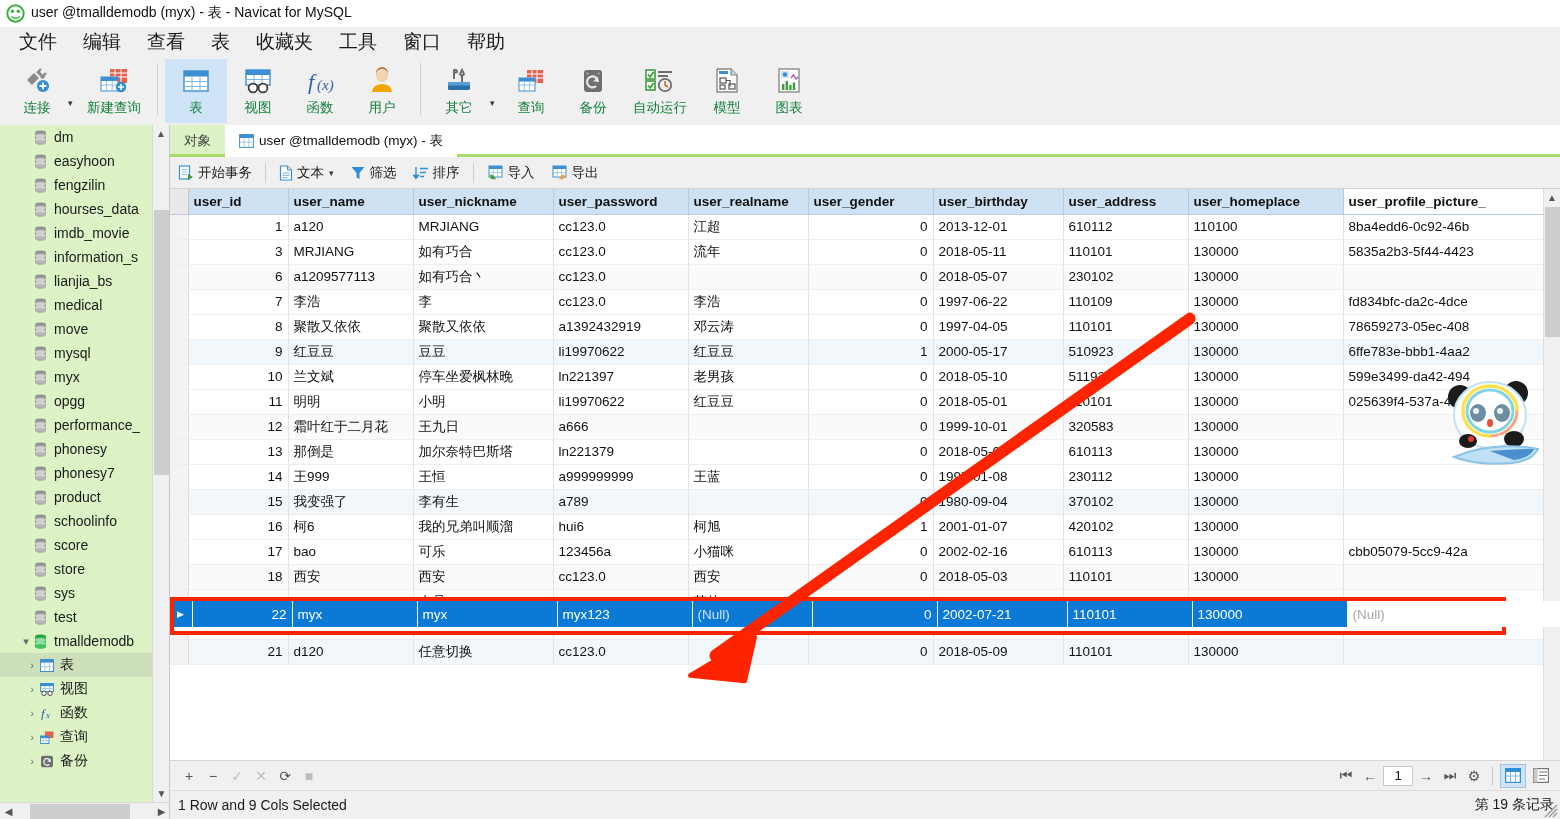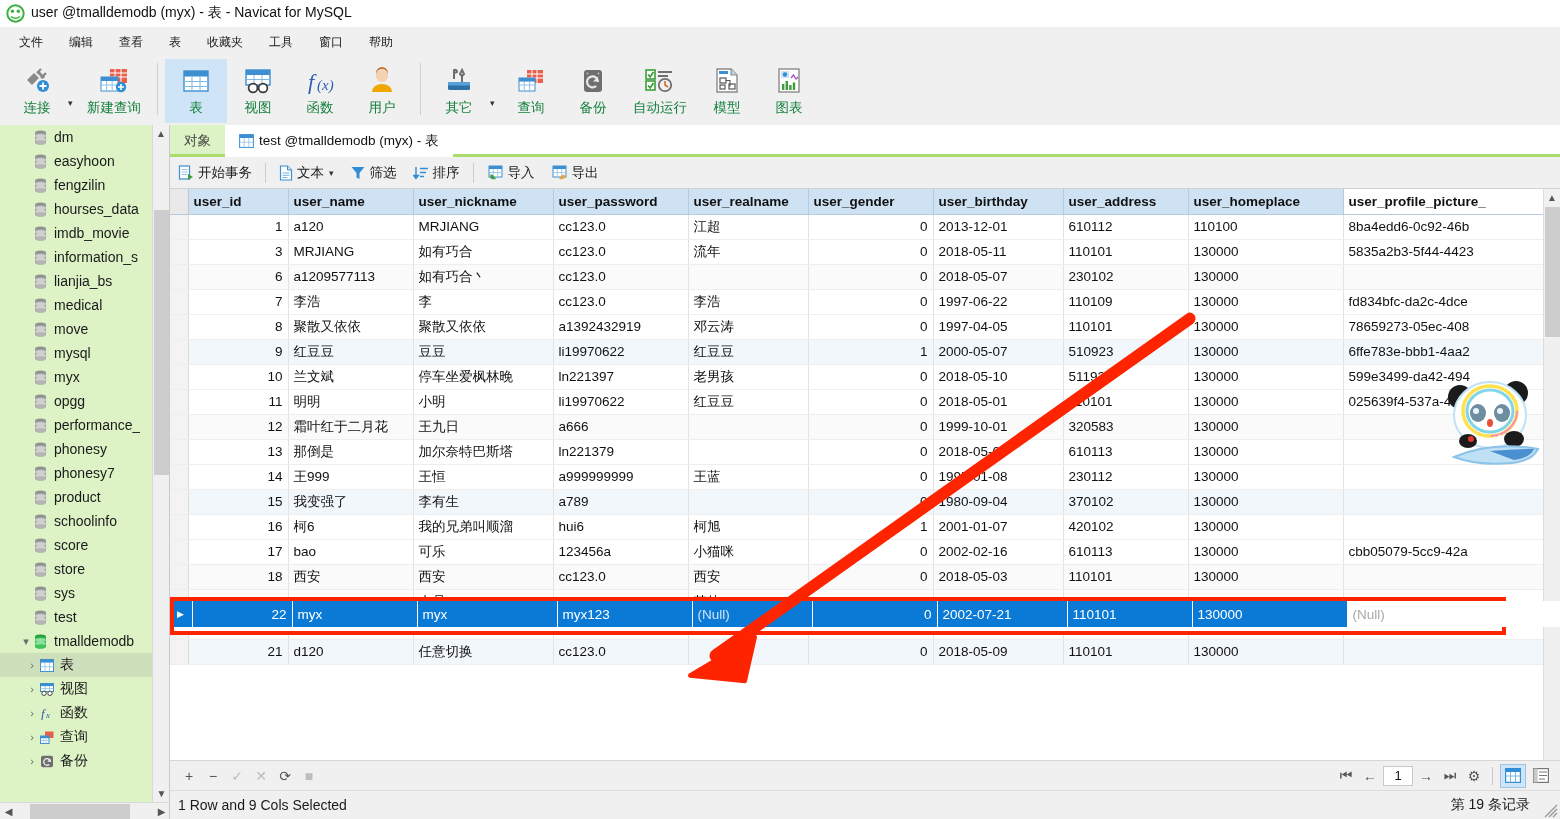--- a/index.html
+++ b/index.html
@@ -22,21 +22,21 @@
   }
   #titlebar .logo svg { display:block; }
   #titlebar .ttl { font-size:14px; color:#111; white-space:nowrap; }
 
   
   #menubar {
     height:30px; background:#f0f0f0; display:flex; align-items:center;
     padding-left:6px; gap:0px;
   }
   #menubar .mi {
-    padding:4px 13px; font-size:12px; color:#1a1a1a; cursor:default;
+    padding:4px 13px; font-size:19px; color:#1a1a1a; cursor:default;
     white-space:nowrap;
   }
 
   
   #ribbon {
     height:68px; background:#f0f0f0; display:flex; align-items:flex-start;
     padding:2px 0 0 6px; position:relative;
   }
   .rb {
     width:62px; height:64px; display:flex; flex-direction:column;
@@ -180,21 +180,21 @@
   #pageno { width:30px; height:20px; background:#fff; border:1px solid #c8c8c8;
             text-align:center; font-size:13px; line-height:18px; color:#111; }
   .viewtog { width:26px; height:24px; display:flex; align-items:center;
              justify-content:center; }
   .viewtog.on { background:#cfe5f7; border:1px solid #9dc4e6; }
 
   #statusbar { height:29px; background:#f0f0f0; display:flex; align-items:center;
                border-top:1px solid #dcdcdc; position:relative; }
   #statusbar .st { font-size:14px; color:#1a1a1a; padding-left:8px; }
   #statusbar .rt { margin-left:auto; font-size:14px; color:#1a1a1a;
-                   padding-right:30px; }
+                   padding-right:6px; }
   #watermark { position:absolute; right:52px; top:-4px; font-size:20px;
                color:#d2d2d2; white-space:nowrap; letter-spacing:1px;
                pointer-events:none; }
   #statusgrip { position:absolute; right:2px; bottom:1px; width:14px; height:14px; }
 </style>
 </head>
 <body>
 
 <div id="titlebar">
   <span class="logo">
@@ -777,21 +777,21 @@
       <div class="tab active">
         <span class="tabico">
           <svg width="15" height="14" viewBox="0 0 15 14">
             <rect x="0.6" y="0.6" width="13.8" height="12.8" fill="#fff" stroke="#3d8fd1"></rect>
             <rect x="0.6" y="0.6" width="13.8" height="3.4" fill="#3d8fd1"></rect>
             <g stroke="#8fc0e6" stroke-width="0.8">
                 <path d="M0.6 8.2h13.8M5.2 4v9.4M9.8 4v9.4"></path>
               </g>
           </svg>
         </span>
-        <span>test @tmalldemodb (myx) - 表</span>
+        <span>user @tmalldemodb (myx) - 表</span>
       </div>
       <div id="tabfill"></div>
     </div>
 
     <div id="actionbar">
       <div class="ab">
         <span class="ai">
           <svg width="16" height="16" viewBox="0 0 16 16">
             <rect x="1.5" y="1" width="10" height="13" fill="#fff" stroke="#3d8fd1" stroke-width="1.2"></rect>
             <g stroke="#8fc0e6" stroke-width="0.9">
@@ -961,21 +961,21 @@
               <td>78659273-05ec-408</td>
             </tr>
             <tr class="alt2">
               <td class="rowh"></td>
               <td class="num">9</td>
               <td>红豆豆</td>
               <td>豆豆</td>
               <td>li19970622</td>
               <td>红豆豆</td>
               <td class="num">1</td>
-              <td>2000-05-07</td>
+              <td>2000-05-17</td>
               <td>510923</td>
               <td>130000</td>
               <td>6ffe783e-bbb1-4aa2</td>
             </tr>
             <tr>
               <td class="rowh"></td>
               <td class="num">10</td>
               <td>兰文斌</td>
               <td>停车坐爱枫林晚</td>
               <td>ln221397</td>

